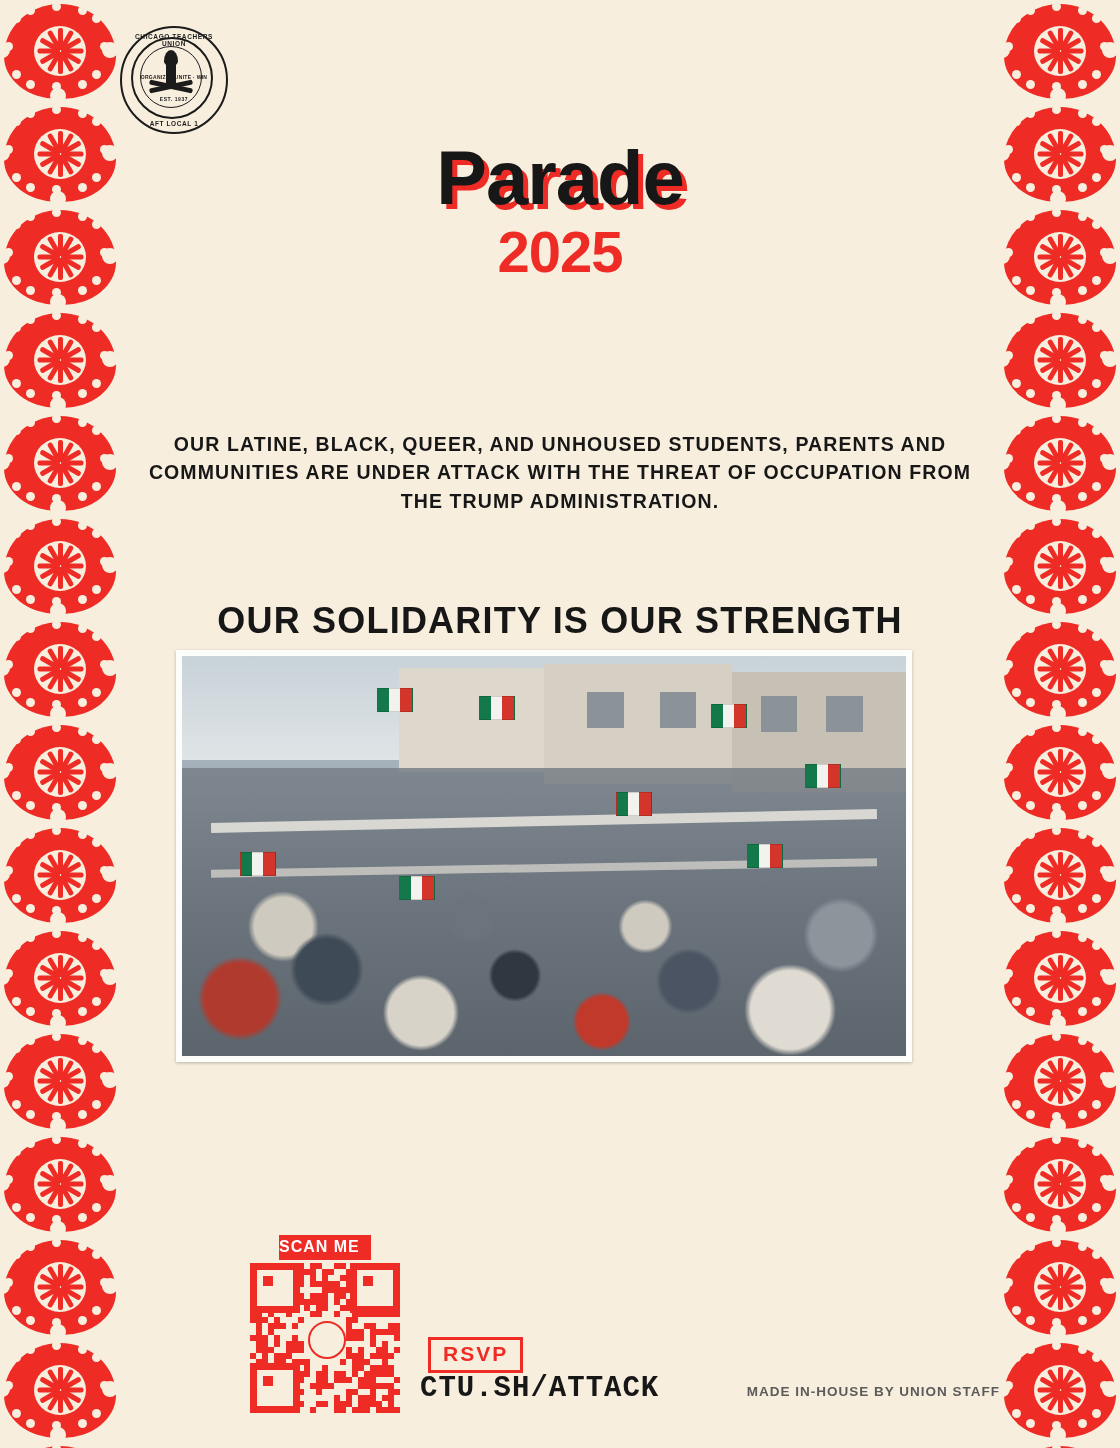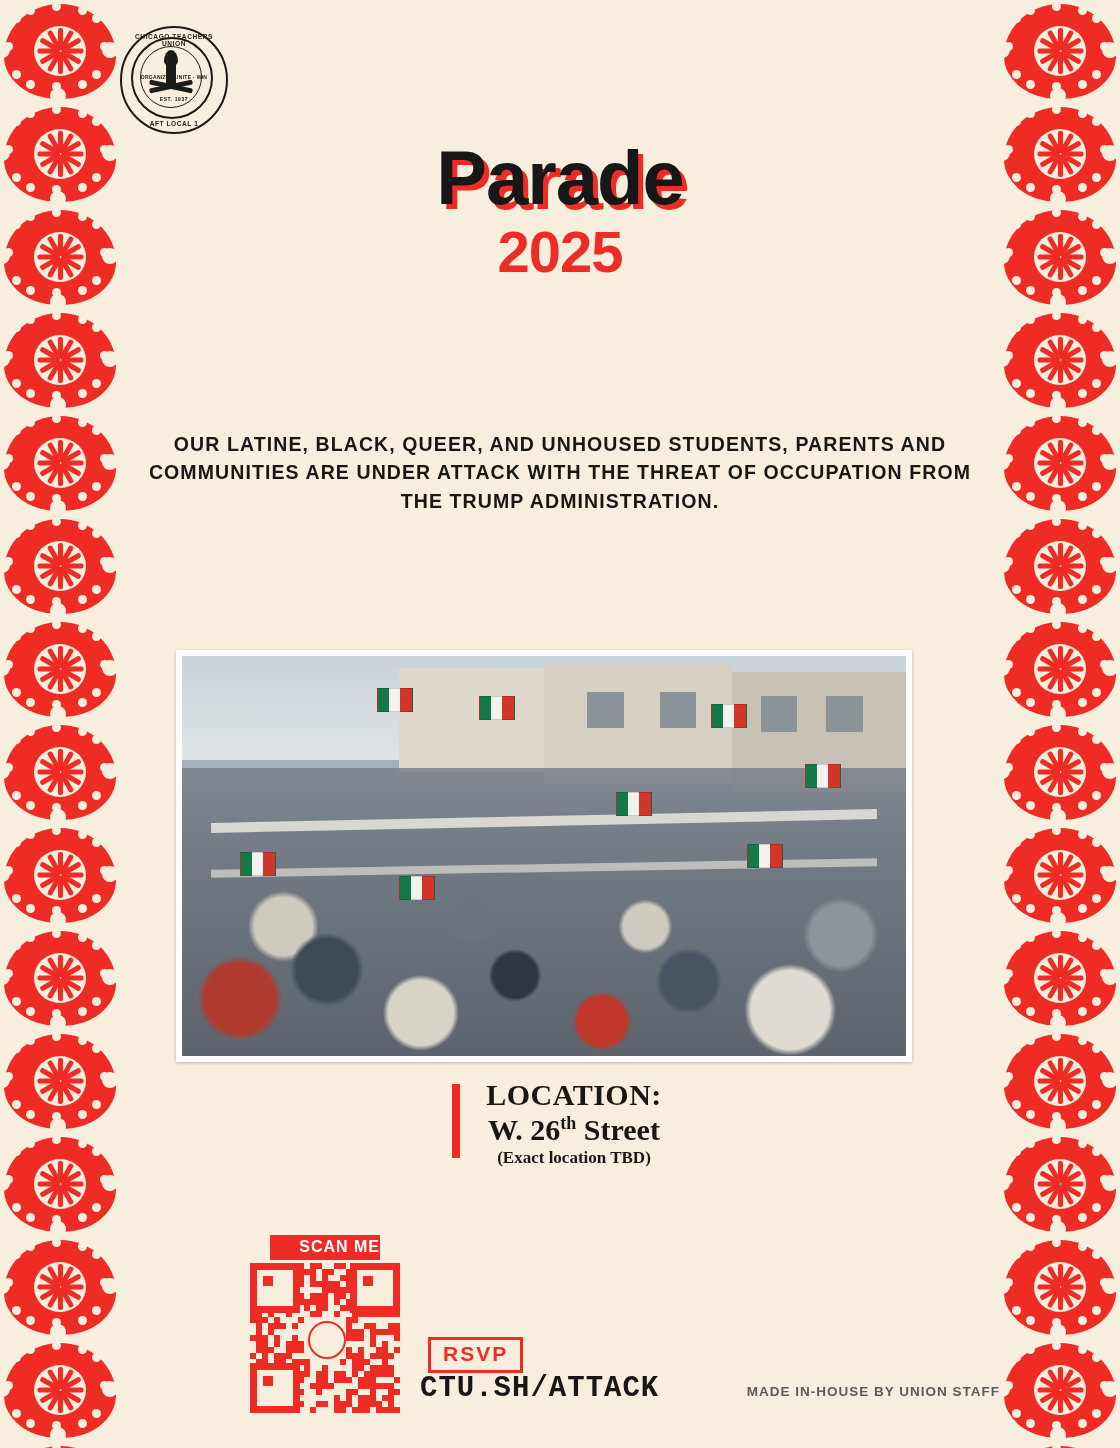--- a/index.html
+++ b/index.html
@@ -353,28 +353,28 @@
   sup { font-size: 0.6em; }
 
   
   .scan-wrap {
     position: absolute;
     left: 130px;
     top: 1235px;
     width: 150px;
   }
   .scan-me {
-    width: 110px;
+    width: 92px;
     margin: 0 auto 3px auto;
     background: #ee2b24;
     color: #ffffff;
     font-weight: bold;
     font-size: 16px;
     letter-spacing: 1px;
-    text-align: right;
+    text-align: left;
     padding: 3px 0 4px 0;
   }
   .qr {
     width: 150px;
     height: 150px;
     position: relative;
     background: #f7eedd;
   }
   .qr .qcell { position: absolute; background: #ee2b24; }
   .qr .finder {
@@ -1336,20 +1336,21 @@
     <div class="hl1">Parade</div>
     <div class="hl3row">
       <span class="hl-year">2025</span>
     </div>
   </div>
 
   <div class="body-copy">
     <span>OUR LATINE, BLACK, QUEER, AND UNHOUSED STUDENTS, PARENTS AND COMMUNITIES ARE UNDER ATTACK WITH THE THREAT OF OCCUPATION FROM THE TRUMP ADMINISTRATION.</span>
   </div>
 
+  <div class="tagline">OUR SOLIDARITY IS OUR STRENGTH</div>
 
   <div class="photo-frame">
     <div class="photo">
       <div class="sky"></div>
       <div class="house h3"></div>
       <div class="house h1"></div>
       <div class="house h2"></div>
       <div class="win" style="left:56%;top:9%;width:5%;height:9%;"></div>
       <div class="win" style="left:66%;top:9%;width:5%;height:9%;"></div>
       <div class="win" style="left:80%;top:10%;width:5%;height:9%;"></div>
@@ -1364,25 +1365,20 @@
       <div class="flag" style="left:60%;top:34%;"></div>
       <div class="flag" style="left:30%;top:55%;"></div>
       <div class="flag" style="left:8%;top:49%;"></div>
       <div class="flag" style="left:78%;top:47%;"></div>
     </div>
   </div>
 
   <div class="details">
     <div class="divider"></div>
     <div class="divider"></div>
-    <div class="detail-col">
-      <div class="detail-label">LOCATION:</div>
-      <div class="detail-value">W. 26<sup>th</sup> Street</div>
-      <div class="detail-note">(Exact location TBD)</div>
-    </div>
   </div>
 
   <div class="scan-wrap">
     <div class="scan-me">SCAN ME</div>
     <div class="qr" id="qr">
       <div class="finder" style="left:0;top:0;">
           <i></i>
         </div>
       <div class="finder" style="right:0;top:0;">
           <i></i>

